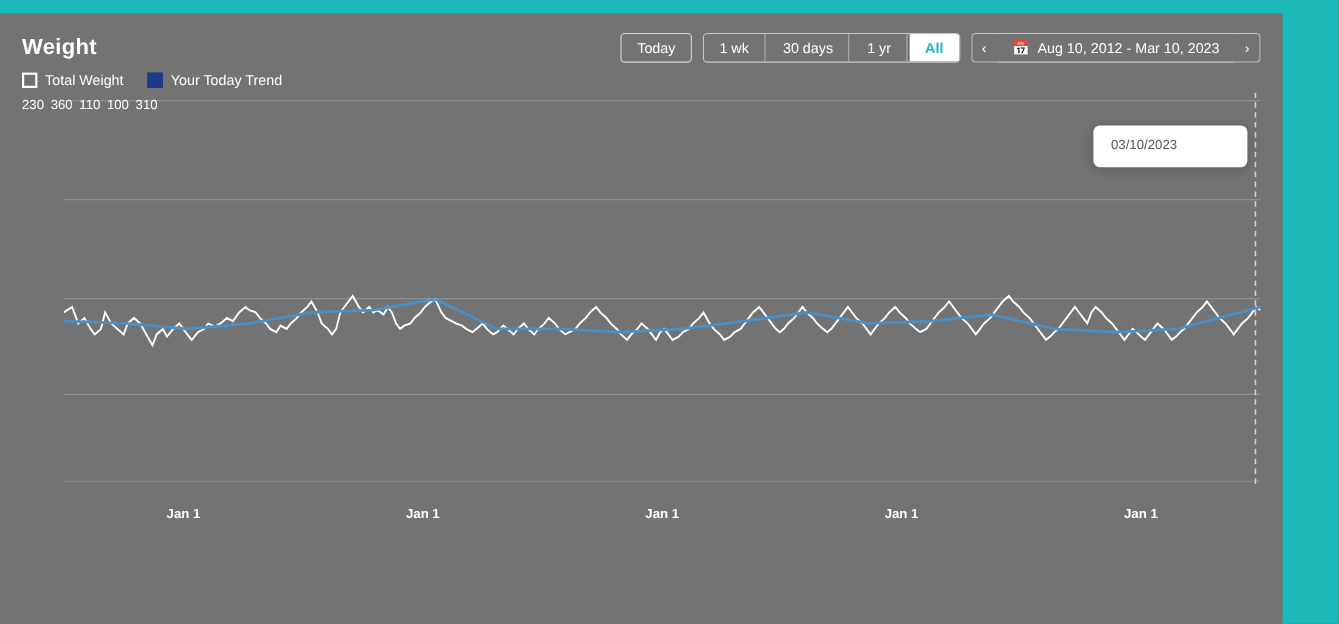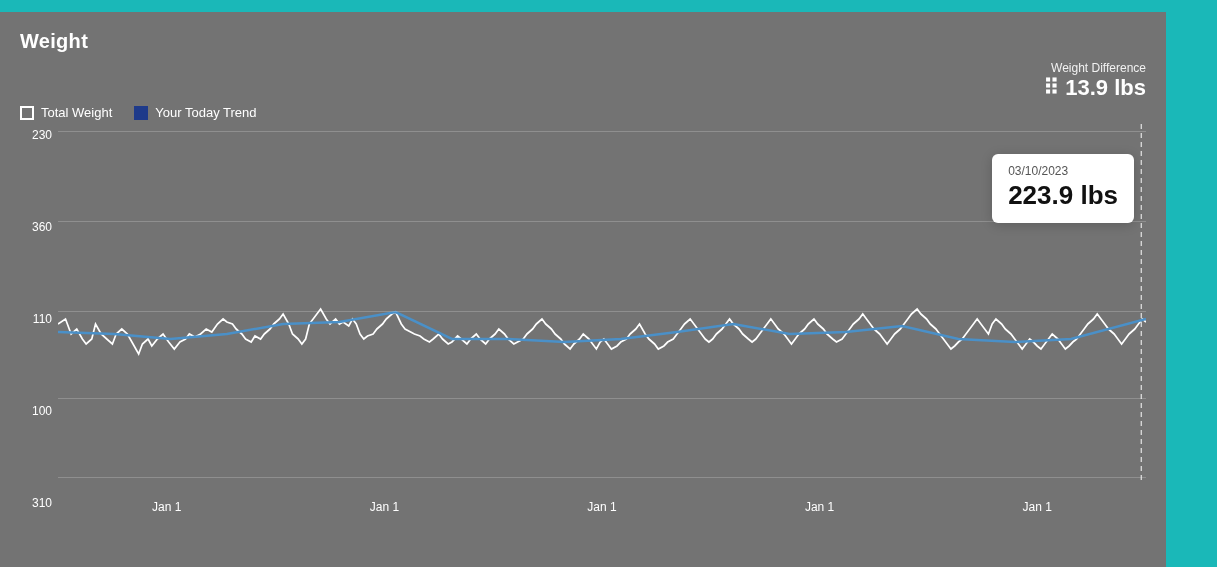--- a/index.html
+++ b/index.html
@@ -144,21 +144,20 @@
       height: 390px;
       margin-top: 4px;
     }
     .y-axis {
       position: absolute;
       left: 0;
       top: 0;
       height: 100%;
       width: 38px;
       display: flex;
-      flex-direction: column;
       justify-content: space-between;
       padding: 4px 0;
     }
     .y-label {
       color: #ffffff;
       font-size: 12px;
       text-align: right;
       padding-right: 6px;
     }
     .chart-inner {
@@ -171,36 +170,37 @@
     }
     .x-axis {
       position: absolute;
       left: 38px;
       right: 0;
       bottom: 0;
       height: 30px;
       display: flex;
       justify-content: space-around;
       align-items: flex-end;
+      font-weight: bold;
     }
     .x-label {
       color: #ffffff;
       font-size: 12px;
     }
     .grid-line {
       position: absolute;
       left: 0;
       right: 0;
       border-top: 1px solid rgba(255,255,255,0.2);
     }
     .tooltip-box {
       position: absolute;
       background: #ffffff;
       border-radius: 6px;
-      padding: 10px 16px 12px 16px;
+      padding: 10px 32px 12px 16px;
       box-shadow: 0 2px 12px rgba(0,0,0,0.18);
       right: 12px;
       top: 30px;
       z-index: 10;
       min-width: 140px;
     }
     .tooltip-date {
       color: #555;
       font-size: 12px;
       margin-bottom: 2px;
@@ -211,29 +211,39 @@
       font-weight: 700;
     }
   </style>
 </head>
 <body>
 
 <div class="container">
 
   <div class="header-row">
     <span class="title">Weight</span>
+    <div class="header-right">
+      <button class="filter-btn">Today</button>
+      <div class="filter-buttons">
+        <button class="filter-btn">1 wk</button>
+        <button class="filter-btn">30 days</button>
+        <button class="filter-btn">1 yr</button>
+        <button class="filter-btn active">All</button>
+      </div>
+      <div class="date-range-nav">
+        <button class="nav-arrow left">‹</button>
+        <div class="date-range-center">
+          <span>📅</span>
+          <span>Aug 10, 2012 - Mar 10, 2023</span>
+        </div>
+        <button class="nav-arrow right">›</button>
+      </div>
+    </div>
   </div>
 
-  <div class="weight-diff-block">
-    <div class="weight-diff-label">Weight Difference</div>
-    <div class="weight-diff-value">
-      <span>⠿</span>
-      <span>13.9 lbs</span>
-    </div>
-  </div>
 
   <div class="legend-row">
     <div class="legend-item">
       <div class="legend-box"></div>
       <span>Total Weight</span>
     </div>
     <div class="legend-item">
       <div class="legend-box blue"></div>
       <span>Your Today Trend</span>
     </div>
@@ -267,21 +277,20 @@
         <polyline fill="none" stroke="#4a90c8" stroke-width="2.5" points="
             0,208  60,210  120,215  180,210  240,200  300,198  360,188  420,215  480,215  540,218  600,215  660,208  720,200  780,210  840,208  900,202  960,215  1020,218  1080,215  1160,195
           "></polyline>
 
         <line x1="1155" y1="0" x2="1155" y2="360" stroke="rgba(255,255,255,0.7)" stroke-width="1.5" stroke-dasharray="5,4"></line>
       </svg>
 
       
       <div class="tooltip-box">
         <div class="tooltip-date">03/10/2023</div>
-        <div class="tooltip-value">223.9 lbs</div>
       </div>
     </div>
 
     <div class="x-axis">
       <span class="x-label">Jan 1</span>
       <span class="x-label">Jan 1</span>
       <span class="x-label">Jan 1</span>
       <span class="x-label">Jan 1</span>
       <span class="x-label">Jan 1</span>
     </div>

